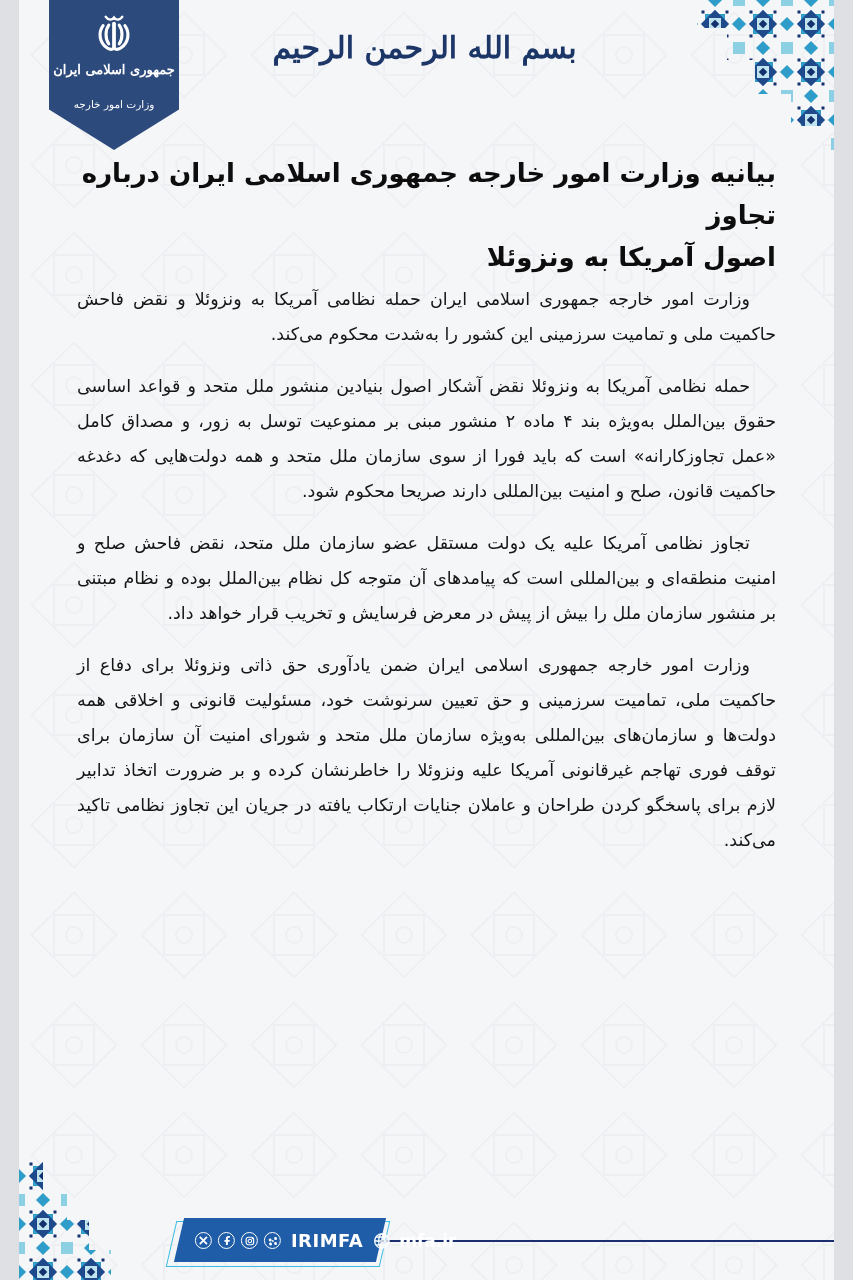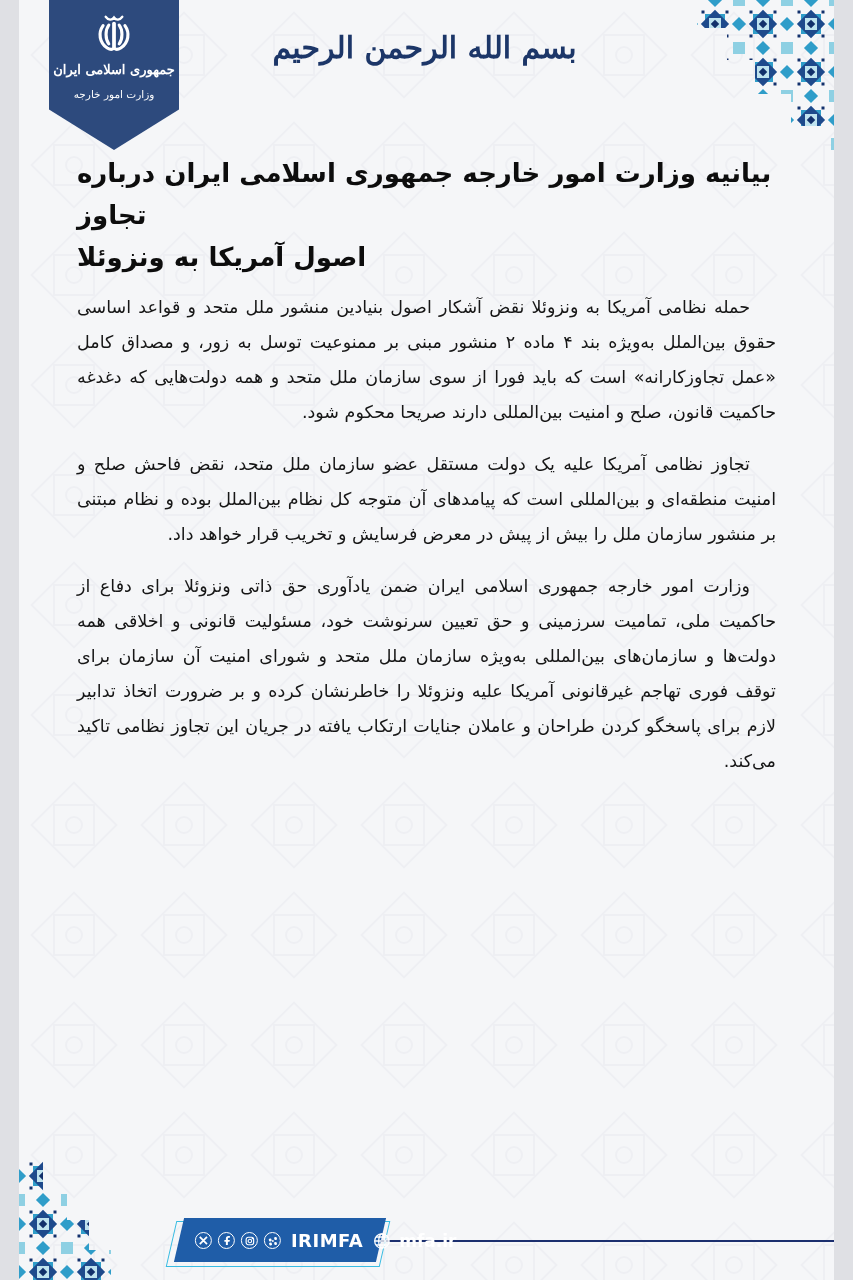--- a/index.html
+++ b/index.html
@@ -19,38 +19,38 @@
   .badge {
     position:absolute; left:30px; top:0;
     width:130px; height:150px;
     background:#2d4a7d;
     clip-path:polygon(0 0,100% 0,100% 73%,50% 100%,0 73%);
     display:flex; flex-direction:column; align-items:center;
     color:#fff; text-align:center;
   }
   .badge .emblem { margin-top:10px; }
   .badge .org1 { font-family:"DejaVu Serif", serif; font-weight:bold; font-size:13px; margin-top:2px; }
-  .badge .org2 { font-family:"DejaVu Serif", serif; font-size:10.5px; margin-top:11px; }
+  .badge .org2 { font-family:"DejaVu Serif", serif; font-size:10.5px; margin-top:21px; }
 
   
   .bismillah {
     position:absolute; top:30px; left:0; right:4px;
     text-align:center; direction:rtl;
     font-family:"DejaVu Serif", serif;
     font-weight:bold; font-size:30px; color:#1c3668;
   }
 
   
   .content {
     position:absolute; left:58px; right:58px; top:152px;
     direction:rtl;
   }
   .title {
-    text-align:left; font-weight:bold; color:#0d0d0d;
-    font-size:26px; line-height:42px; margin-bottom:12px;
+    text-align:right; font-weight:bold; color:#0d0d0d;
+    font-size:26px; line-height:42px; margin-bottom:4px;
   }
   .date {
     direction:ltr; text-align:left;
     font-size:14px; color:#3c3c3c;
     margin:2px 0 16px 4px;
   }
   .body-text p {
     font-size:17.5px; line-height:35px; color:#161616;
     text-align:justify; text-align-last:right;
     text-indent:26px;
@@ -147,20 +147,21 @@
   </div>
 
   <div class="bismillah">بسم الله الرحمن الرحیم</div>
 
   <div class="content">
     <div class="title">
       <div>بیانیه وزارت امور خارجه جمهوری اسلامی ایران درباره تجاوز</div>
       <div>اصول آمریکا به ونزوئلا</div>
     </div>
     <div class="body-text">
+      <p>وزارت امور خارجه جمهوری اسلامی ایران حمله نظامی آمریکا به ونزوئلا و نقض فاحش حاکمیت ملی و تمامیت سرزمینی این کشور را به‌شدت محکوم می‌کند.</p>
       <p>حمله نظامی آمریکا به ونزوئلا نقض آشکار اصول بنیادین منشور ملل متحد و قواعد اساسی حقوق بین‌الملل به‌ویژه بند ۴ ماده ۲ منشور مبنی بر ممنوعیت توسل به زور، و مصداق کامل «عمل تجاوزکارانه» است که باید فورا از سوی سازمان ملل متحد و همه دولت‌هایی که دغدغه حاکمیت قانون، صلح و امنیت بین‌المللی دارند صریحا محکوم شود.</p>
       <p>تجاوز نظامی آمریکا علیه یک دولت مستقل عضو سازمان ملل متحد، نقض فاحش صلح و امنیت منطقه‌ای و بین‌المللی است که پیامدهای آن متوجه کل نظام بین‌الملل بوده و نظام مبتنی بر منشور سازمان ملل را بیش از پیش در معرض فرسایش و تخریب قرار خواهد داد.</p>
       <p>وزارت امور خارجه جمهوری اسلامی ایران ضمن یادآوری حق ذاتی ونزوئلا برای دفاع از حاکمیت ملی، تمامیت سرزمینی و حق تعیین سرنوشت خود، مسئولیت قانونی و اخلاقی همه دولت‌ها و سازمان‌های بین‌المللی به‌ویژه سازمان ملل متحد و شورای امنیت آن سازمان برای توقف فوری تهاجم غیرقانونی آمریکا علیه ونزوئلا را خاطرنشان کرده و بر ضرورت اتخاذ تدابیر لازم برای پاسخگو کردن طراحان و عاملان جنایات ارتکاب یافته در جریان این تجاوز نظامی تاکید می‌کند.</p>
     </div>
   </div>
 
   <div class="footer-line"></div>
   <div class="banner-outline"></div>
   <div class="banner">
     <div class="banner-inner">

